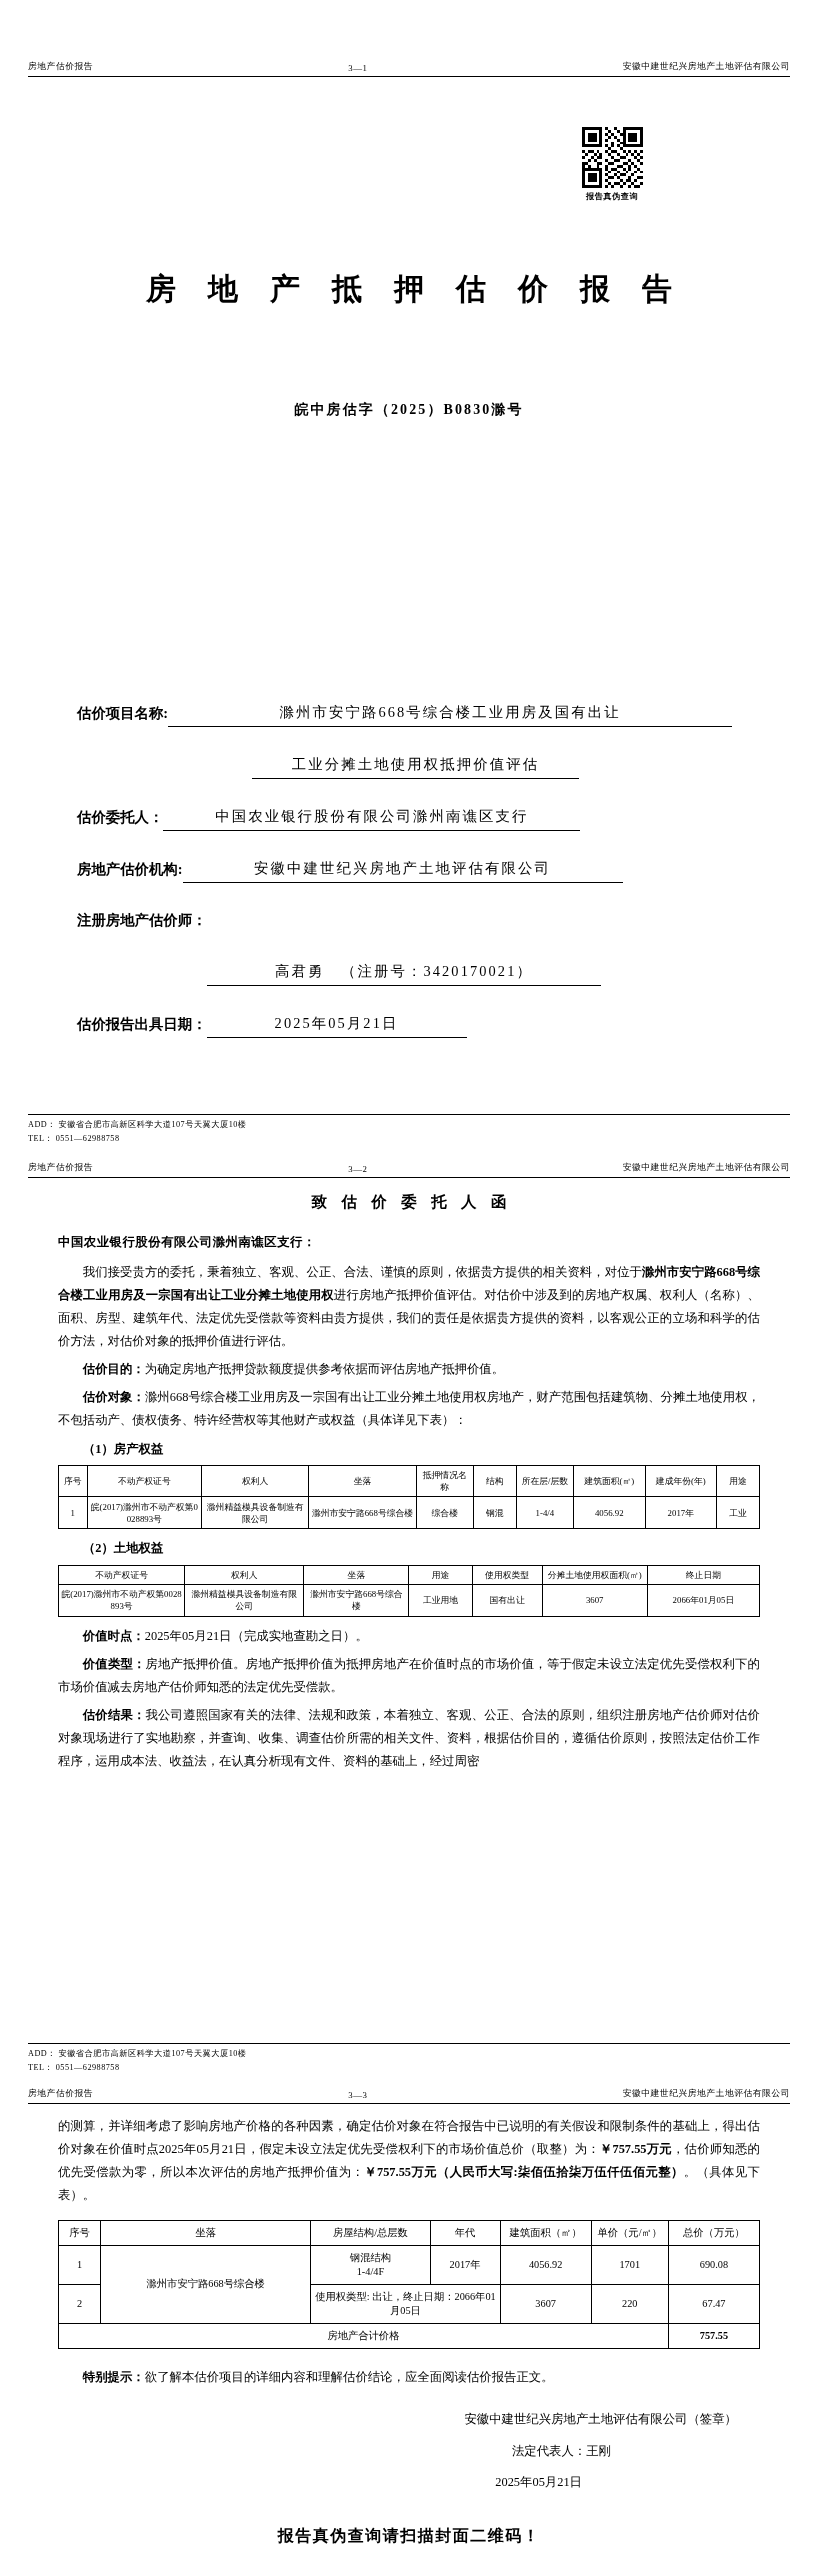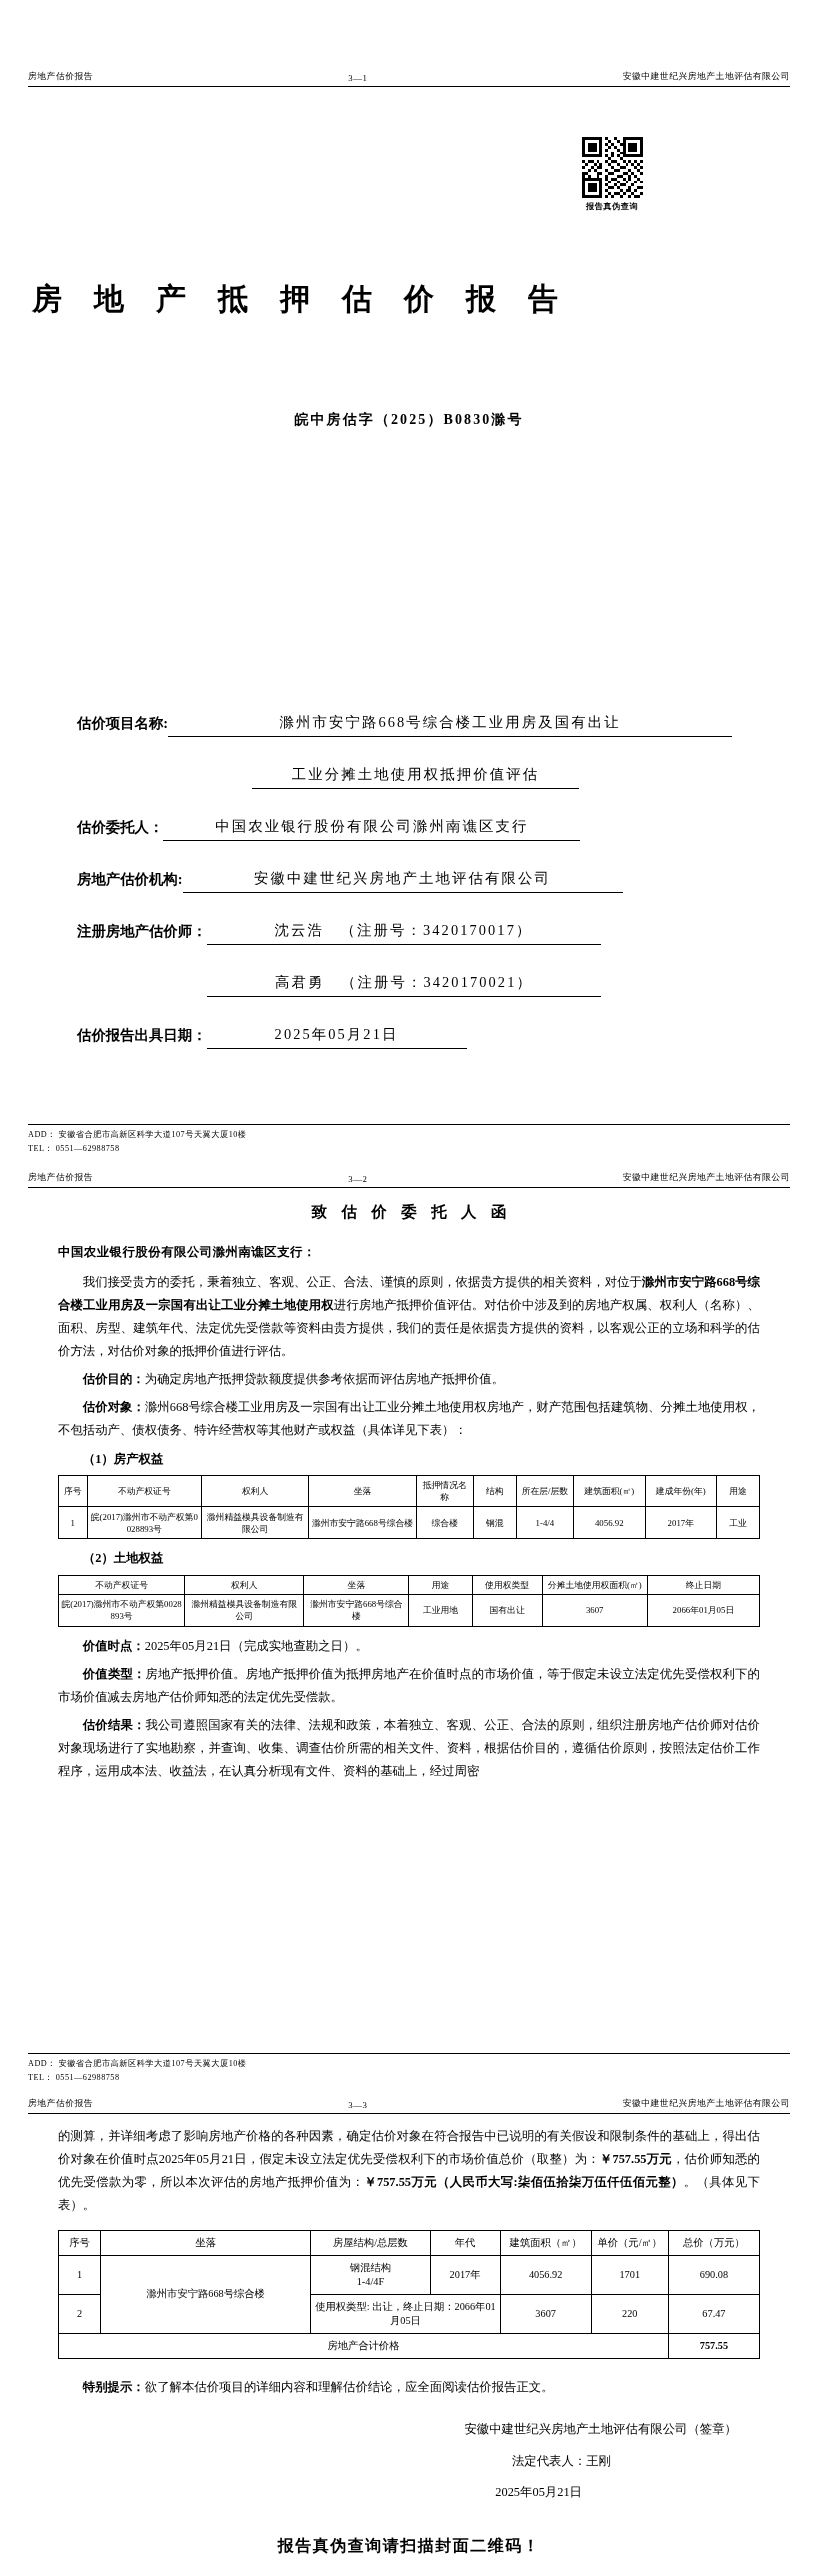--- a/index.html
+++ b/index.html
@@ -2,39 +2,39 @@
 <html style="font-size:8.2px"><head>
 <meta charset="utf-8">
 <style>
   * { margin:0; padding:0; box-sizing:border-box; }
   html { background:#888; }
   body {
     width:818px; height:3247px; position:relative;
     background:#fff; color:#000;
     font-family:"Liberation Serif","DejaVu Serif",serif;
   }
-  .abs { position:absolute;margin-top:10px; }
+  .abs { position:absolute; }
 
   
   .pg-header {
     left:28px; right:28px; display:flex; justify-content:space-between;
     align-items:flex-end; font-size:8.8px; letter-spacing:0.5px;
     border-bottom:1px solid #000; padding-bottom:2.6px;
   }
   .pg-footer {
     left:28px; right:28px; border-top:1px solid #000;
     padding-top:3.1px; font-size:8.2px; line-height:13.4px; letter-spacing:0.5px;
   }
 
   
   .qr-wrap { left:581px; top:127px; width:62px; text-align:center; }
   .qr-wrap svg { width:61px; height:61px; display:block; margin:0 auto; }
   .qr-label { font-size:8.2px; margin-top:2.6px; font-weight:bold; letter-spacing:0.5px; }
   .cover-title {
-    top:269px; left:0; right:0; white-space:nowrap;
+    top:269px; left:0; right:0; text-align:center; white-space:nowrap;
     font-size:30px; font-weight:bold; letter-spacing:32px; padding-left:32px;
   }
   .doc-no {
     top:401px; left:0; right:0; text-align:center;
     font-size:14px; font-weight:bold; letter-spacing:2.1px;
   }
   .cover-form { top:699px; left:77px; width:690px; font-size:14.4px; }
   .f-row { display:flex; align-items:flex-end; line-height:27px; margin-bottom:24px; }
   .f-label { font-weight:bold; white-space:nowrap; }
   .f-value {
@@ -110,21 +110,20 @@
   <div class="f-row">
     <span class="f-label">估价委托人：</span>
     <span class="f-value w-client">中国农业银行股份有限公司滁州南谯区支行</span>
   </div>
   <div class="f-row">
     <span class="f-label">房地产估价机构:</span>
     <span class="f-value w-agency">安徽中建世纪兴房地产土地评估有限公司</span>
   </div>
   <div class="f-row">
     <span class="f-label">注册房地产估价师：</span>
-    <span class="f-value w-appr">沈云浩　（注册号：3420170017）</span>
   </div>
   <div class="f-row">
     <span class="f-indent"></span>
     <span class="f-value w-appr">高君勇　（注册号：3420170021）</span>
   </div>
   <div class="f-row">
     <span class="f-label">估价报告出具日期：</span>
     <span class="f-value w-date">2025年05月21日</span>
   </div>
 </div>

